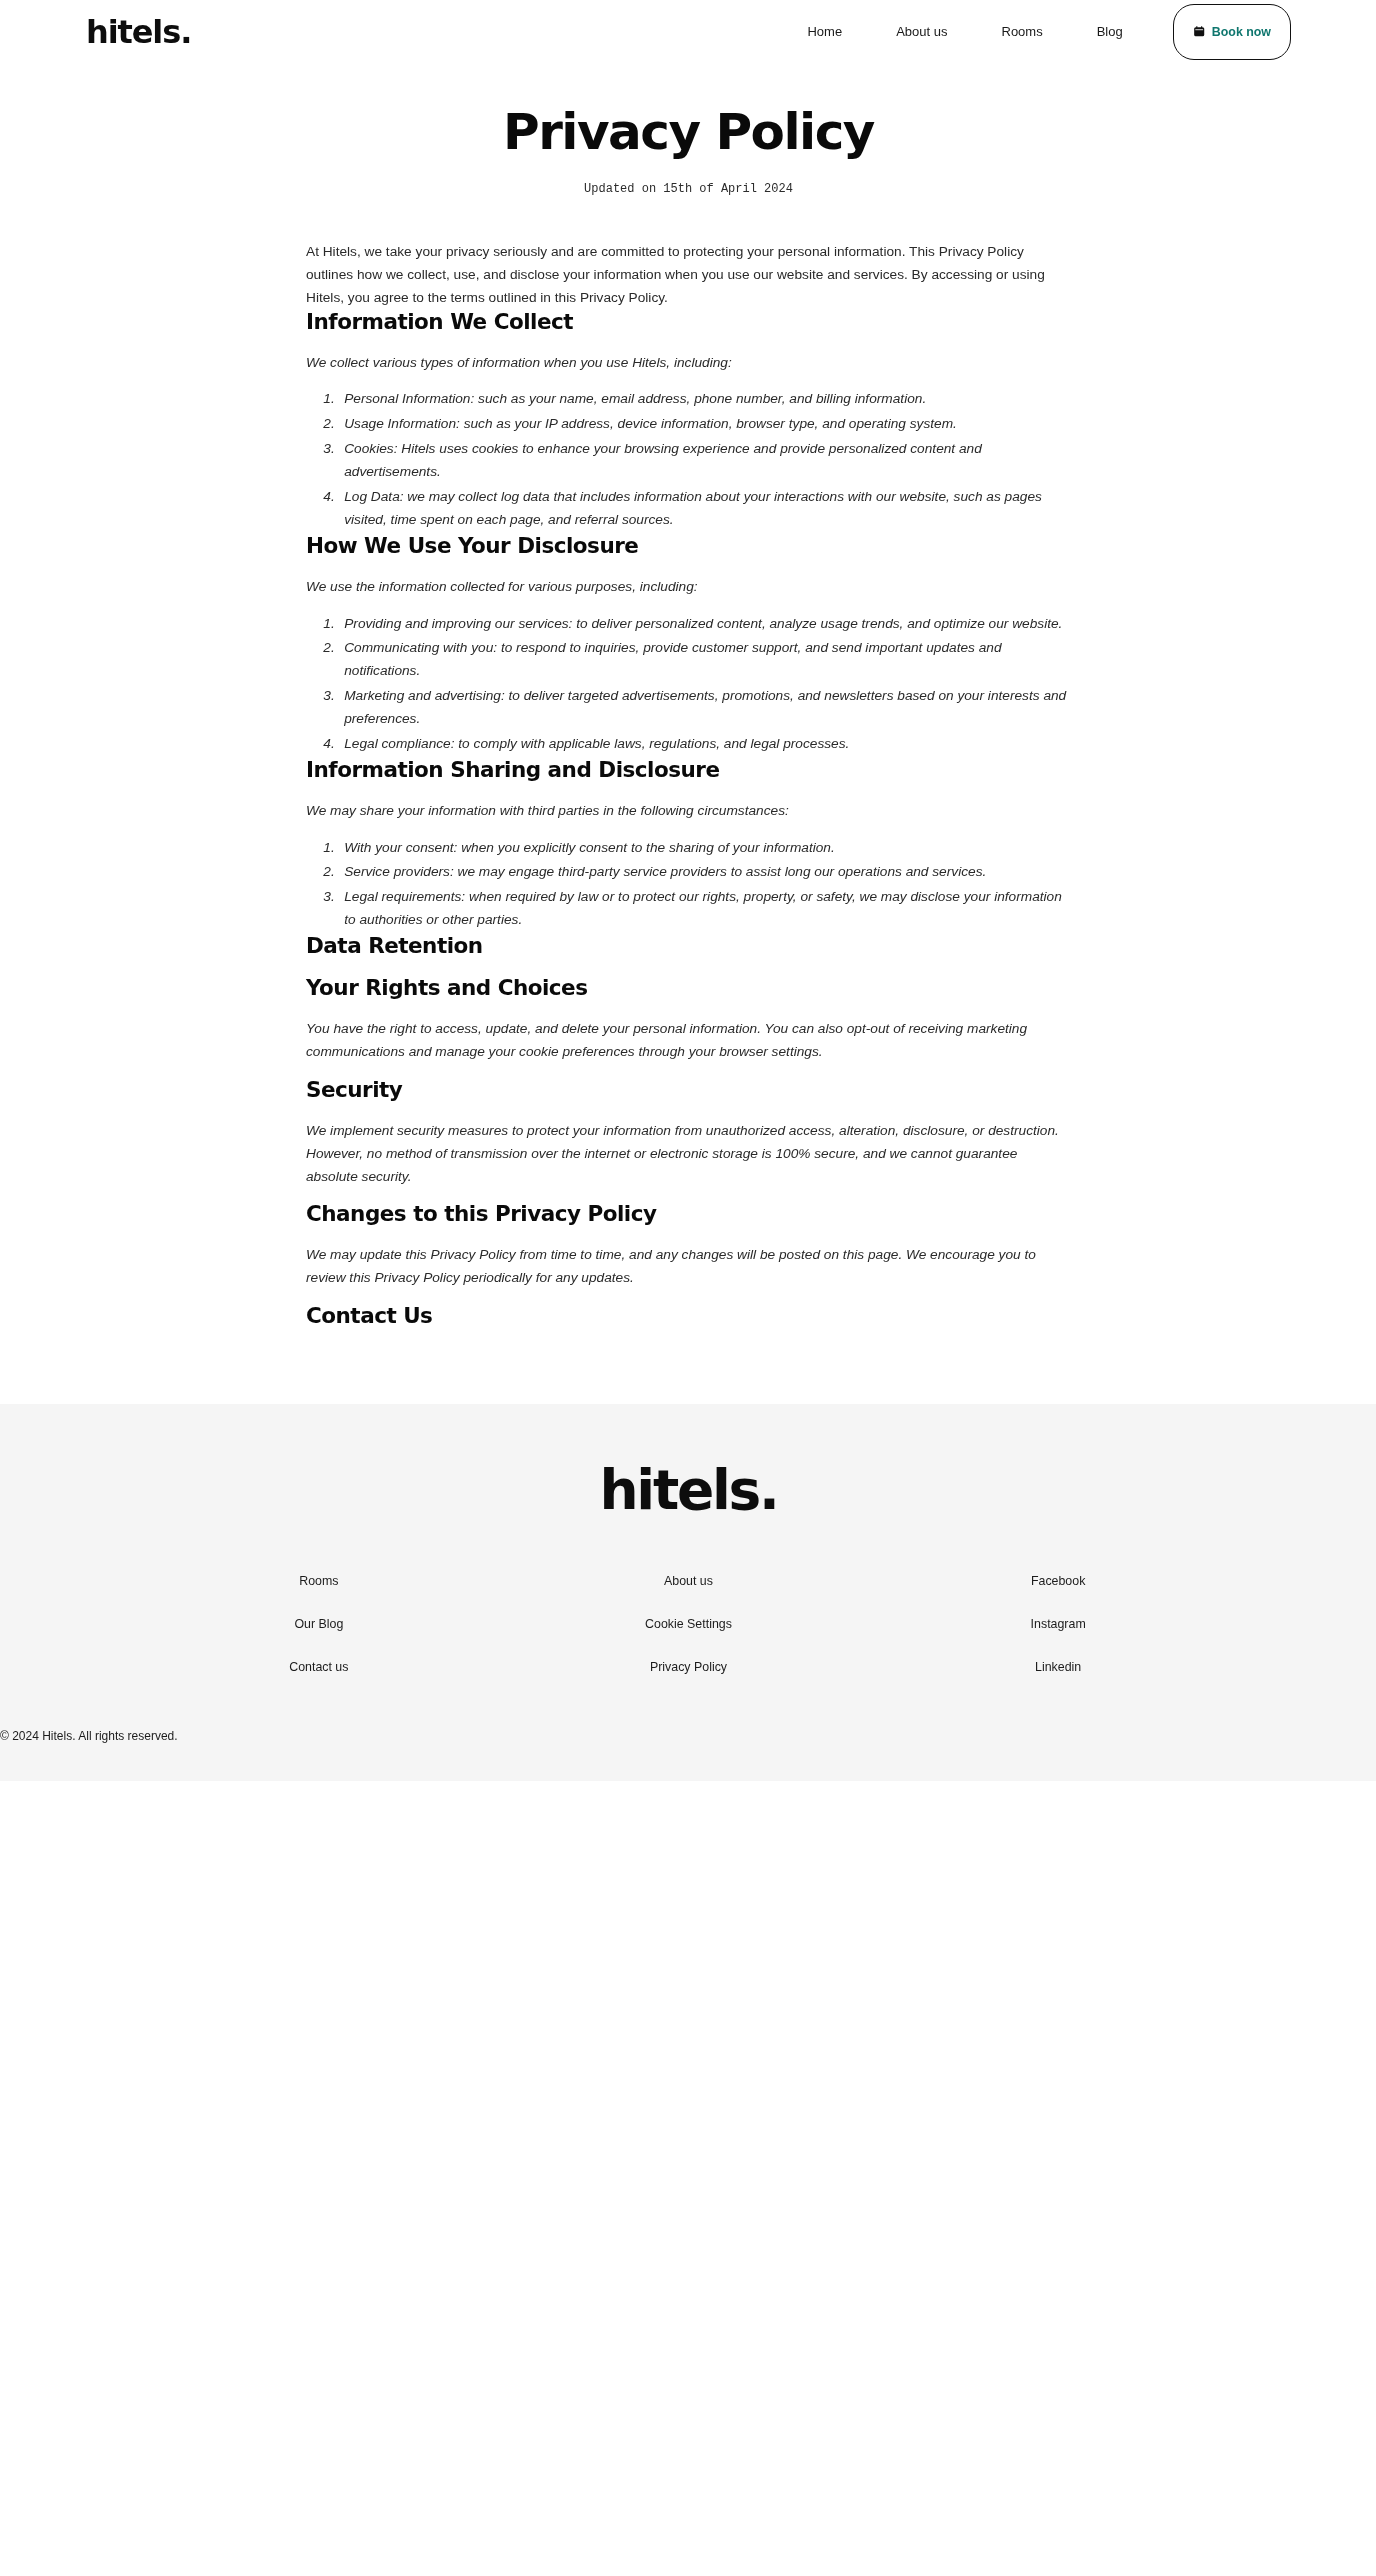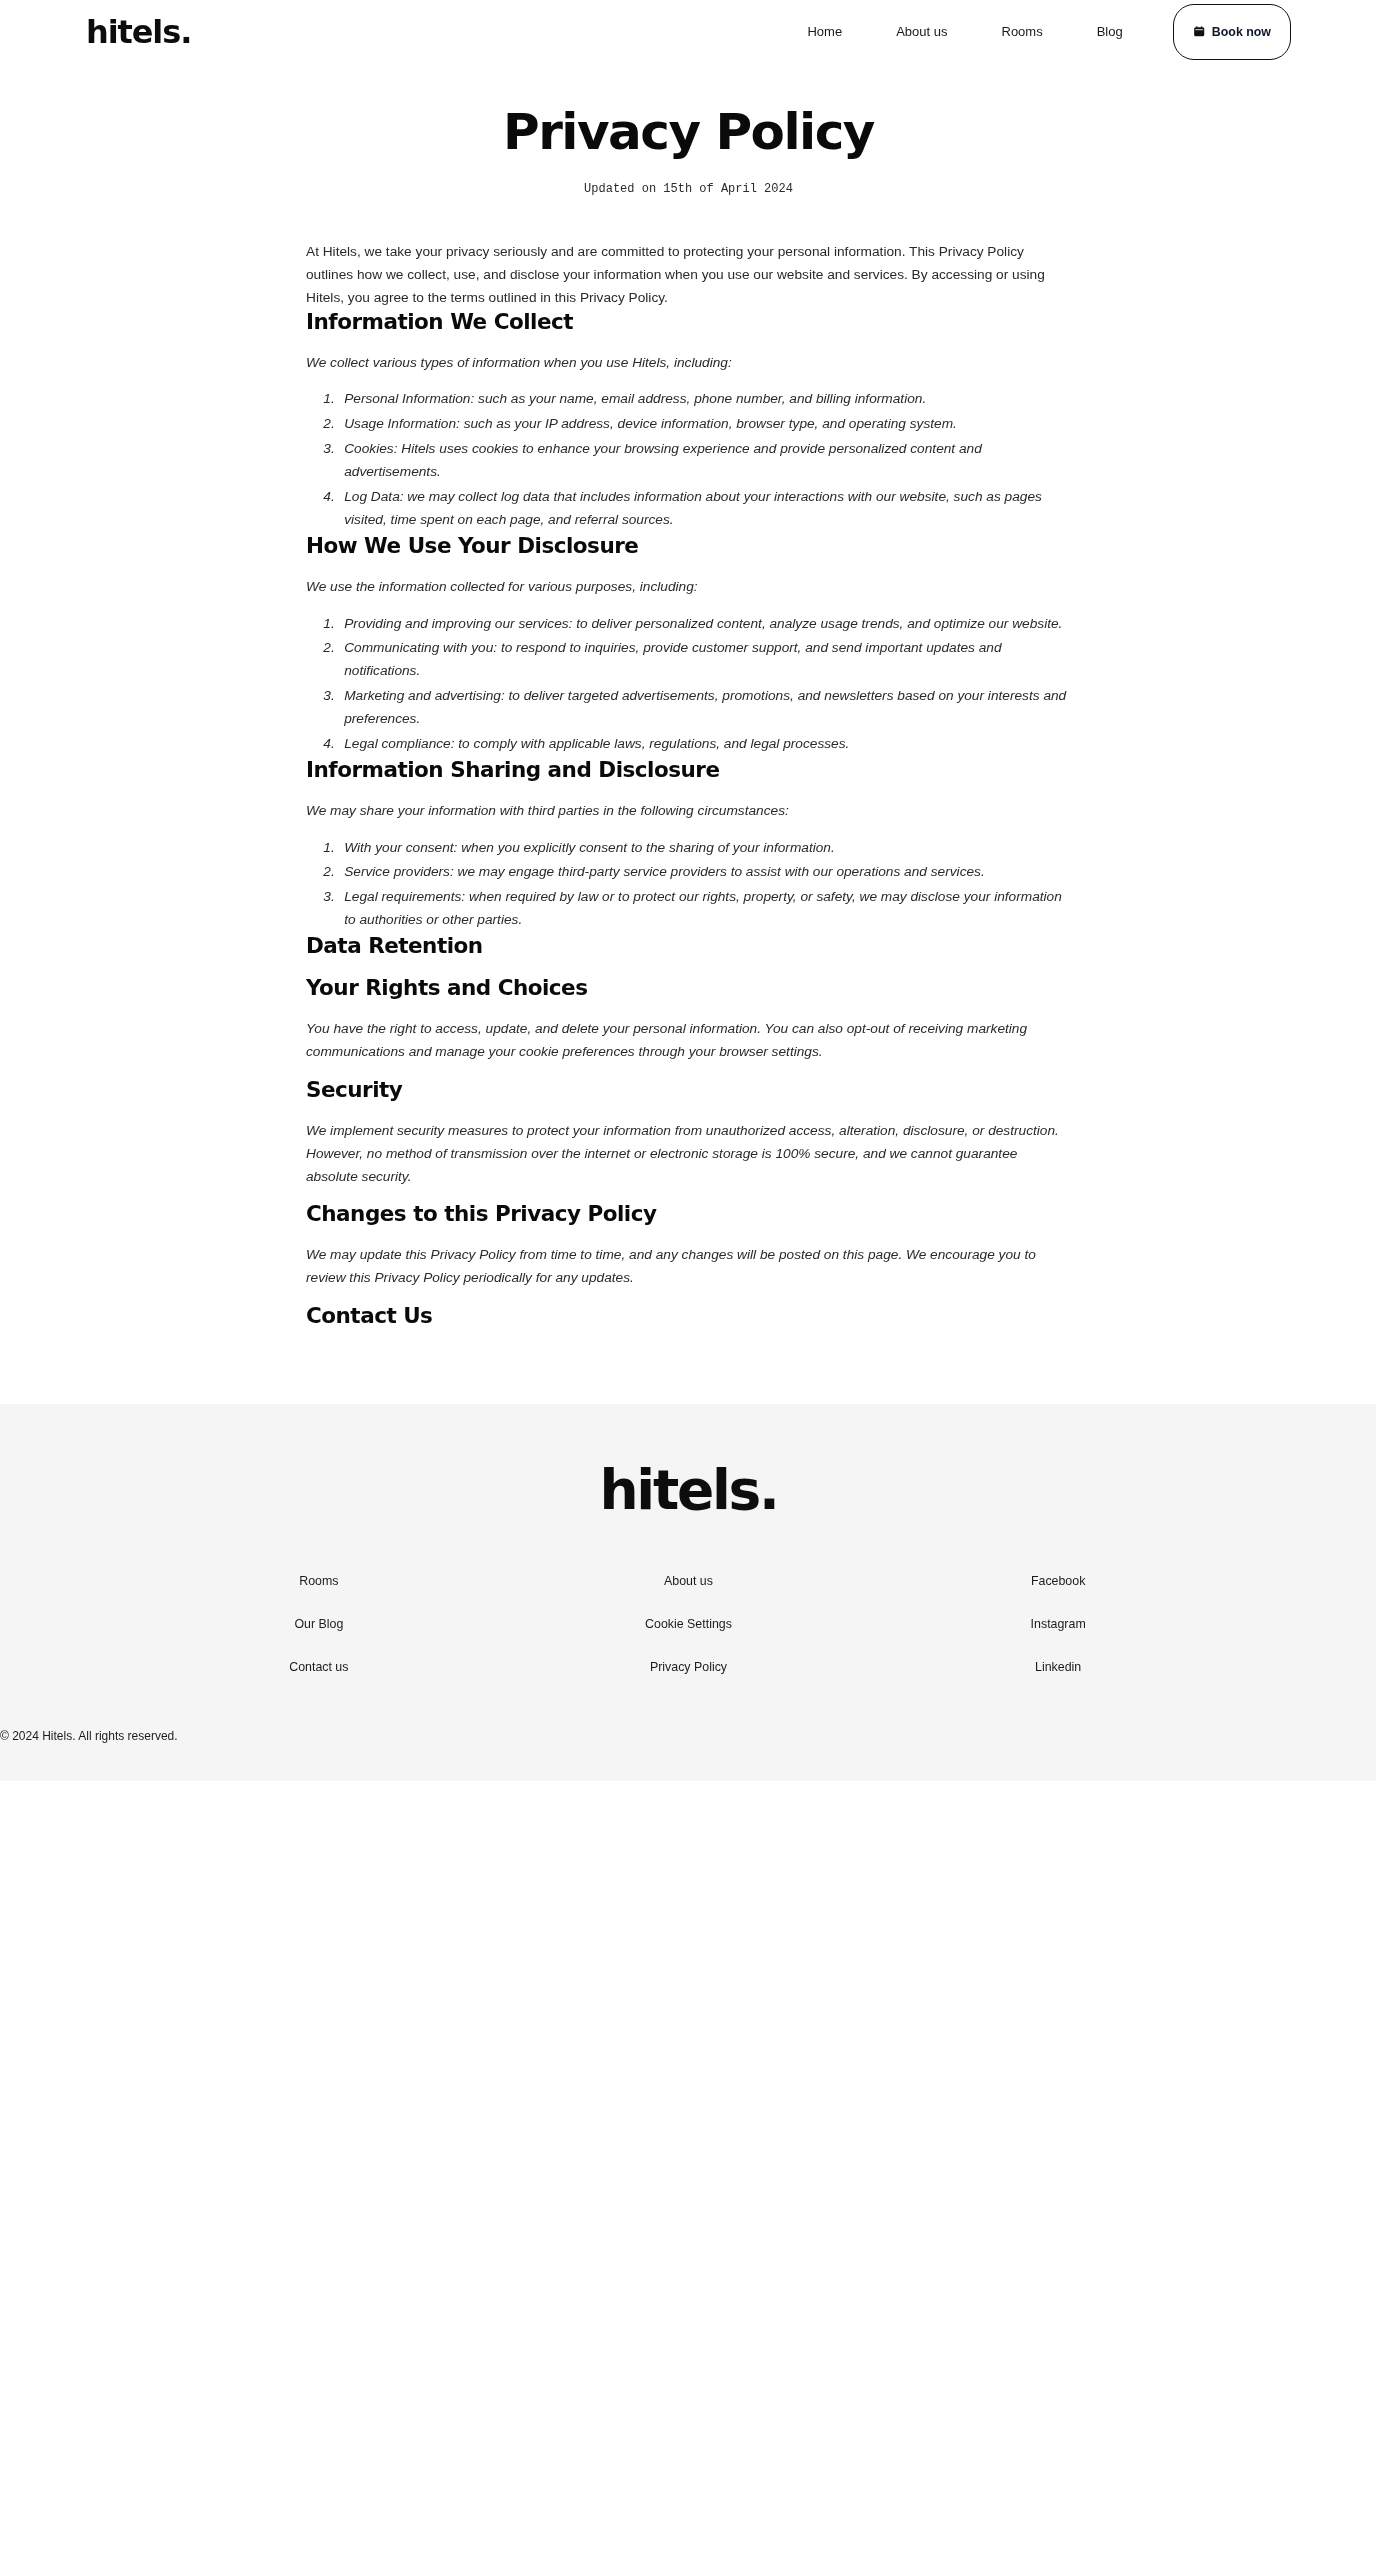--- a/index.html
+++ b/index.html
@@ -45,21 +45,21 @@
     margin-left: 23px;
     display: inline-flex;
     align-items: center;
     gap: 6.7px;
     border: 1px solid #111111;
     border-radius: 21px;
     padding: 20px 19px;
     font-size: 12.4px;
     font-weight: 600;
     background: #ffffff;
-    color: #0f172a;
+    color: #0f766e;
     cursor: pointer;
     white-space: nowrap;
   }
   .book-btn .cal-icon { display: inline-block; width: 12.4px; height: 12.4px; }
 
   
   .title-block { text-align: center; margin-top: 40px; }
   .page-title {
     font-size: 50px;
     font-weight: 700;
@@ -204,21 +204,21 @@
       <li>Marketing and advertising: to deliver targeted advertisements, promotions, and newsletters based on your interests and preferences.</li>
       <li>Legal compliance: to comply with applicable laws, regulations, and legal processes.</li>
     </ol>
   </section>
 
   <section>
     <h2 class="section-title">Information Sharing and Disclosure</h2>
     <p class="lead">We may share your information with third parties in the following circumstances:</p>
     <ol class="numbered">
       <li>With your consent: when you explicitly consent to the sharing of your information.</li>
-      <li>Service providers: we may engage third-party service providers to assist with our operations and services.</li>
+      <li>Service providers: we may engage third-party service providers to assist long our operations and services.</li>
       <li>Legal requirements: when required by law or to protect our rights, property, or safety, we may disclose your information to authorities or other parties.</li>
     </ol>
   </section>
 
   <section>
     <h2 class="section-title">Data Retention</h2>
   </section>
 
   <section>
     <h2 class="section-title">Your Rights and Choices</h2>

